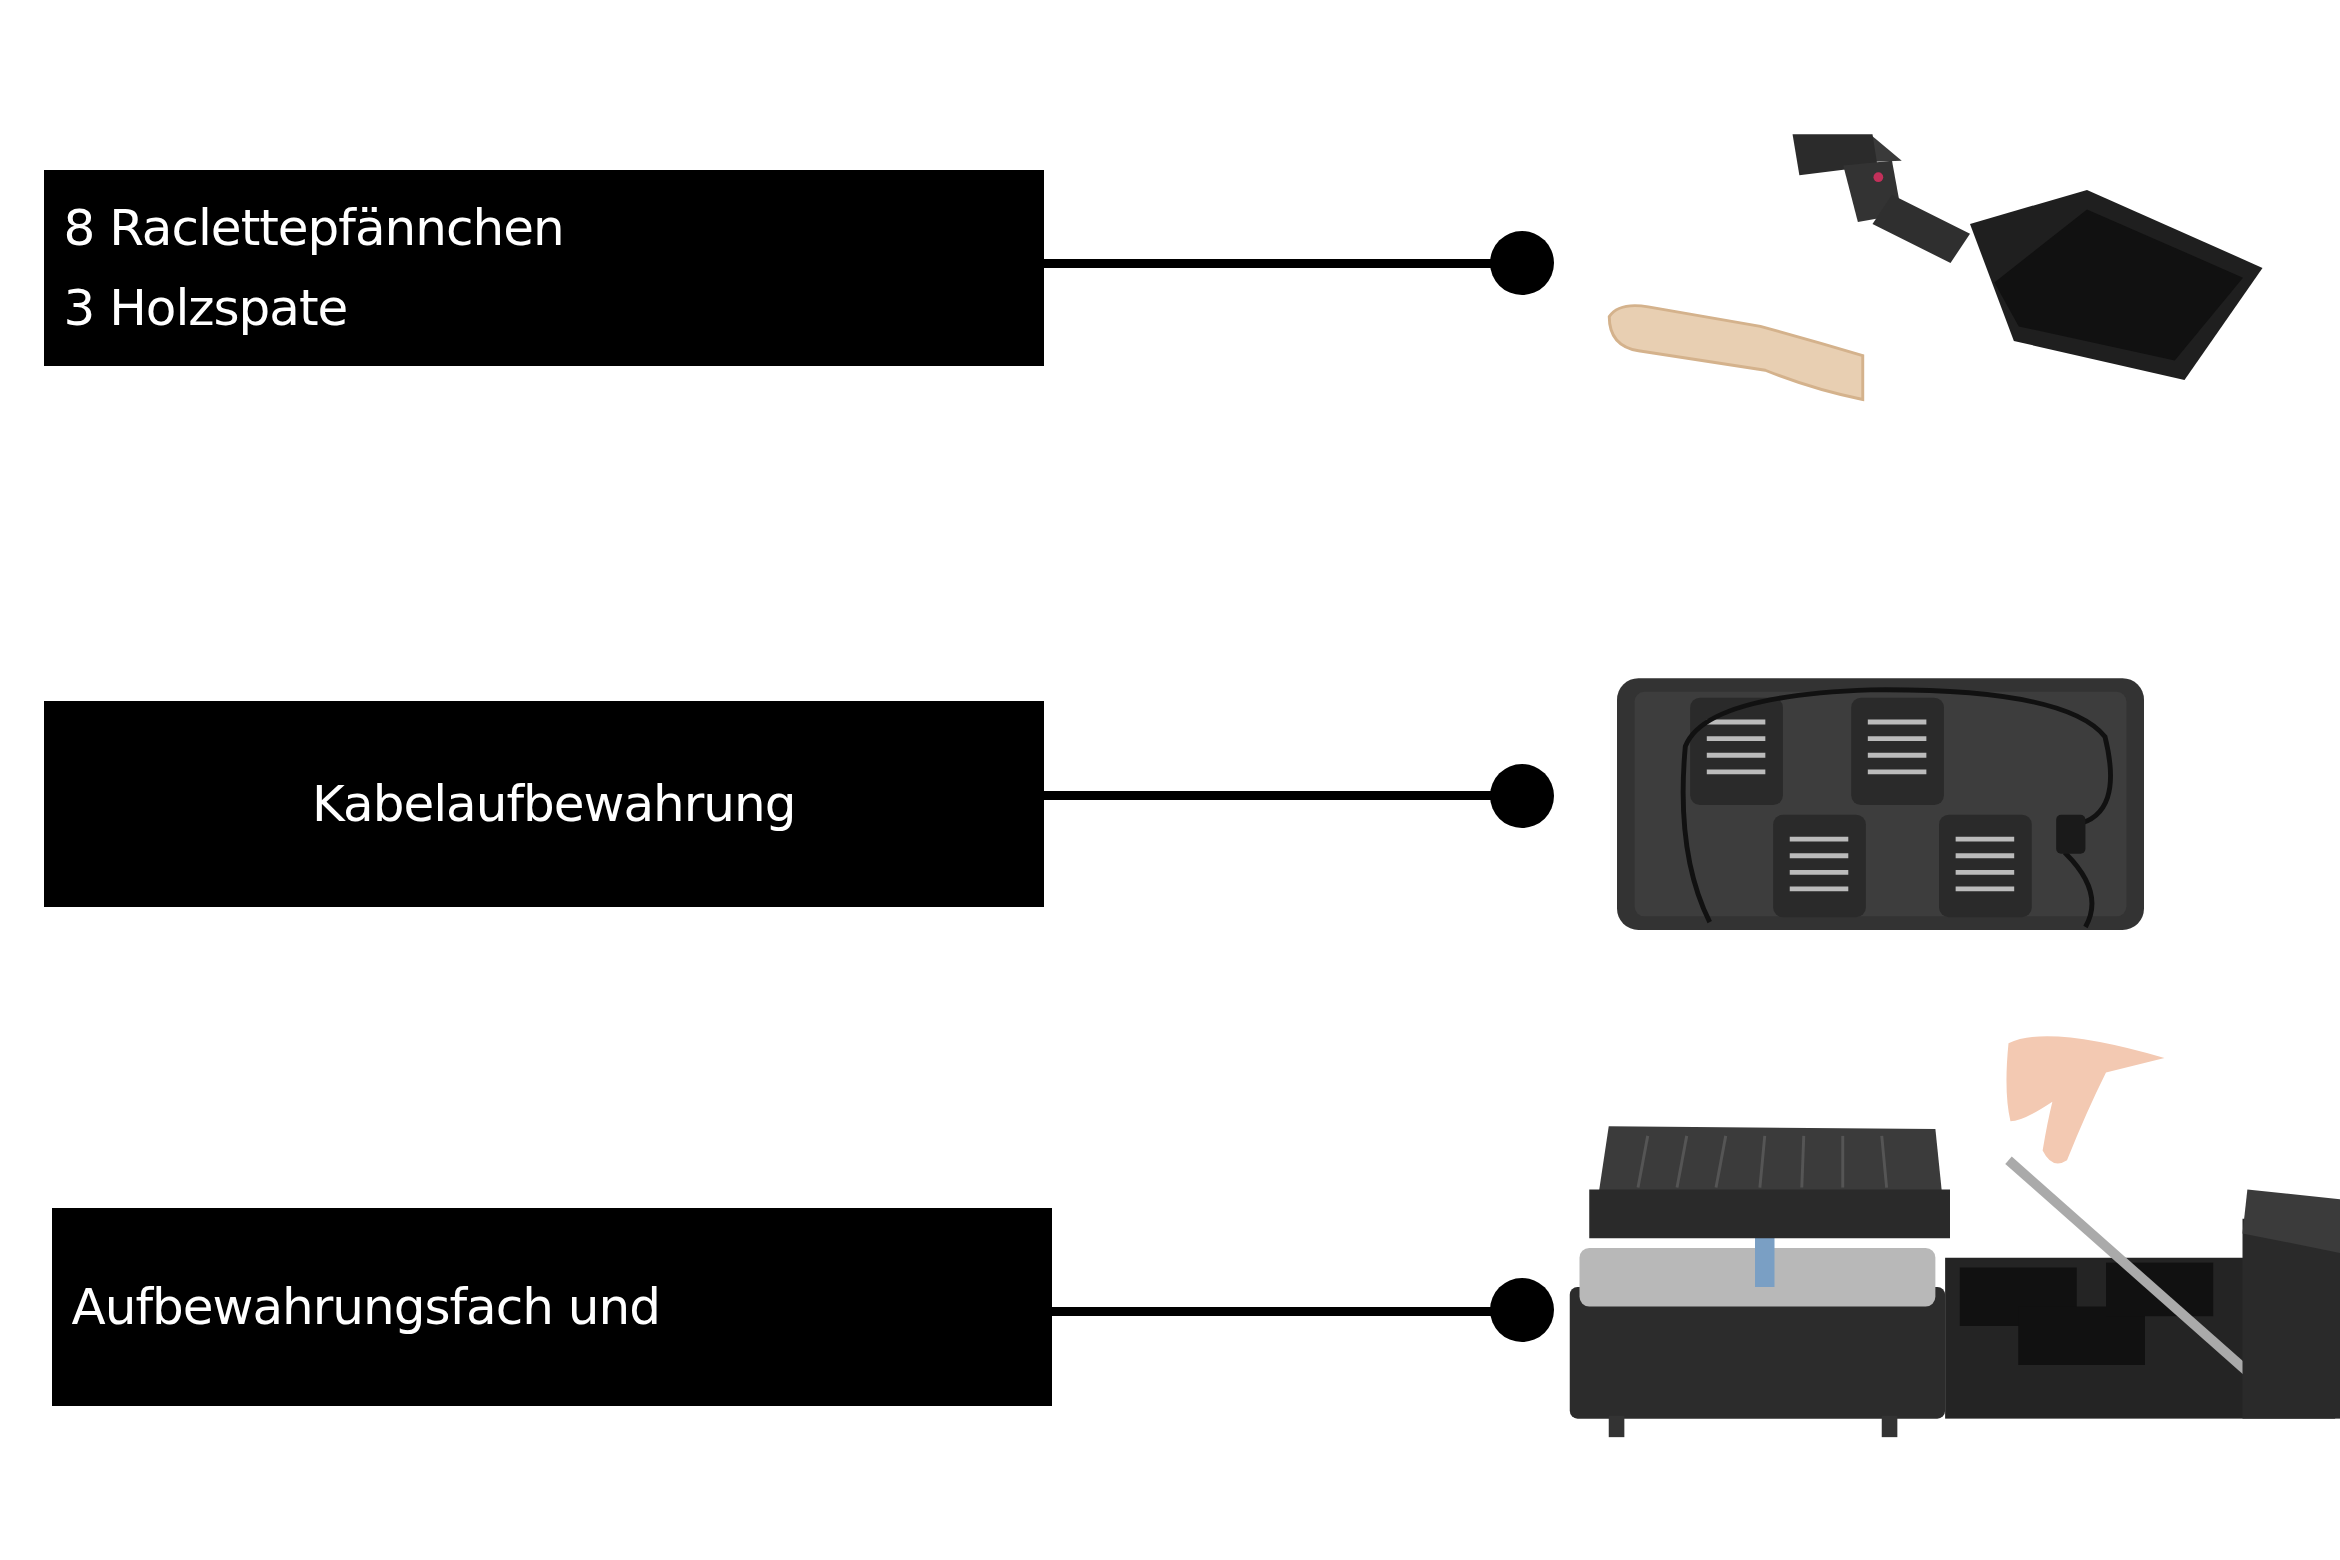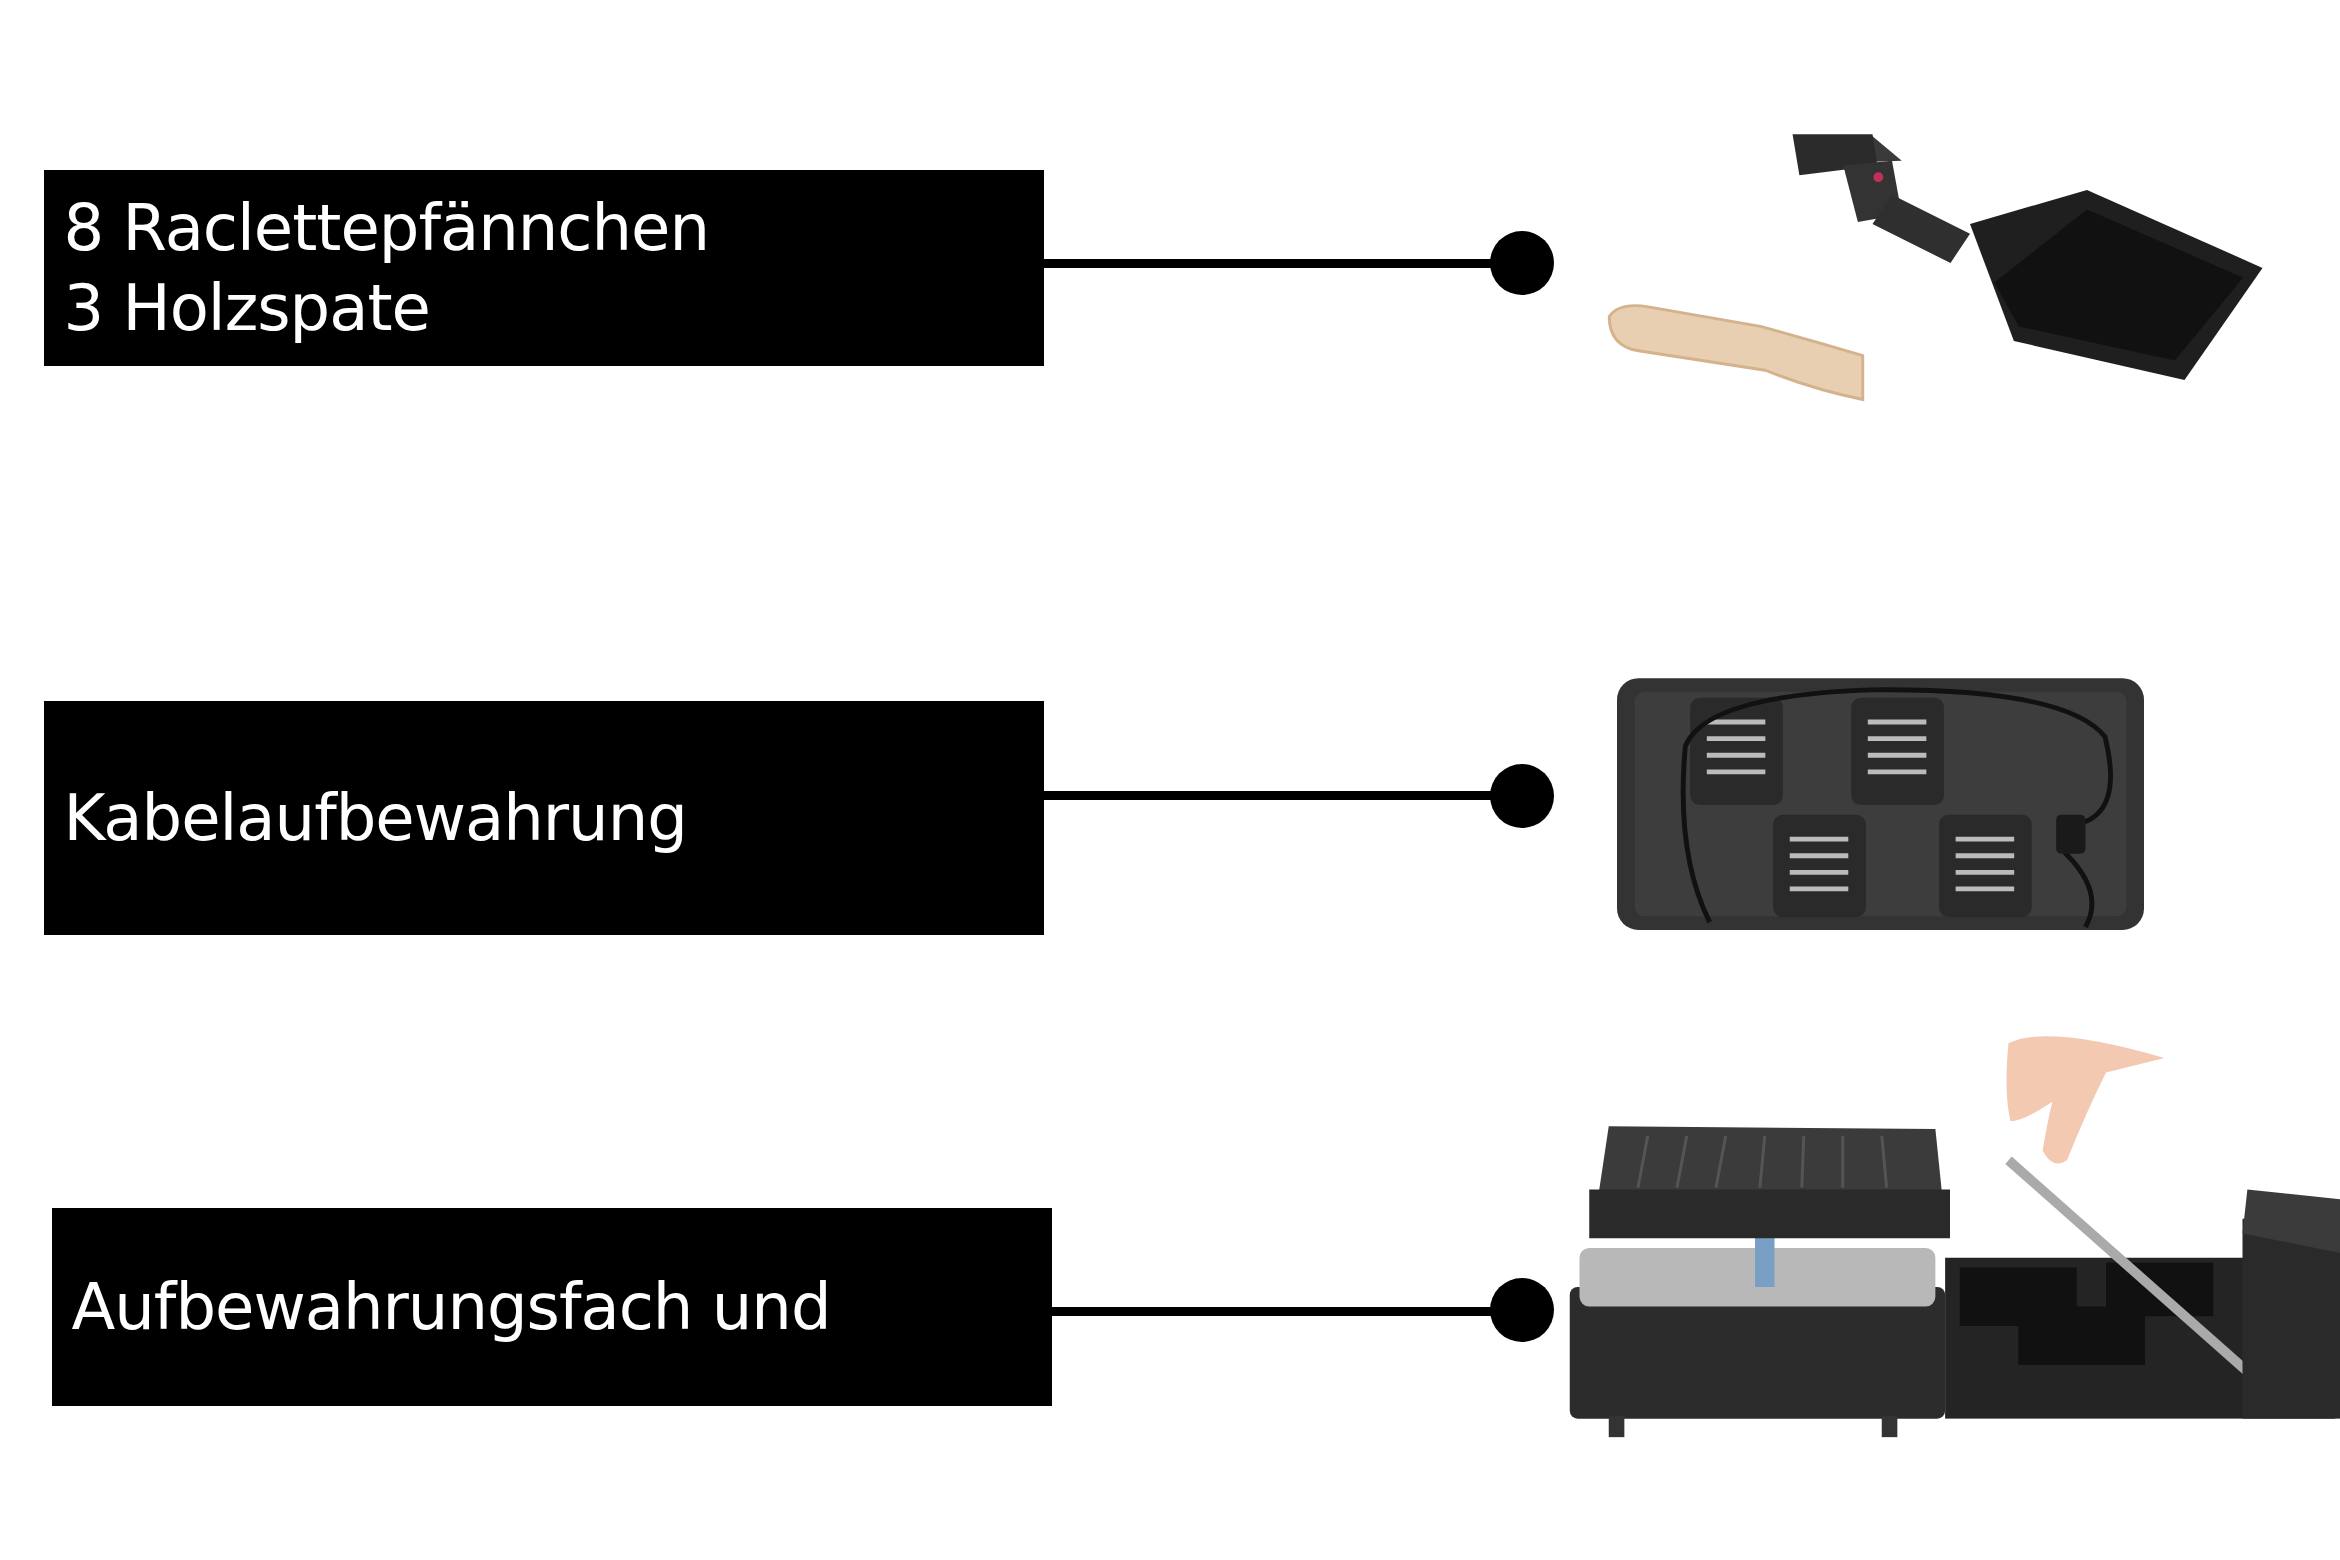--- a/index.html
+++ b/index.html
@@ -1,17 +1,17 @@
 <!DOCTYPE html>
 <html><head>
 <meta charset="utf-8">
 <style>
   html,body{margin:0;padding:0;}
   body{width:2341px;height:1560px;background:#ffffff;position:relative;overflow:hidden;font-family:"DejaVu Sans","Liberation Sans",sans-serif;}
-  .label-box{position:absolute;left:44px;width:1000px;background:#000;color:#fff;box-sizing:border-box;padding-left:19.5px;display:flex;flex-direction:column;justify-content:center;font-size:64px;line-height:80px;letter-spacing:-1px;}
+  .label-box{position:absolute;left:44px;width:1000px;background:#000;color:#fff;box-sizing:border-box;padding-left:19.5px;display:flex;flex-direction:column;justify-content:center;font-size:50px;line-height:80px;letter-spacing:-1px;}
   .connector{position:absolute;left:1042px;width:478px;height:8.8px;background:#000;}
   .dot{position:absolute;width:64px;height:64px;border-radius:50%;background:#000;}
   .product{position:absolute;}
   svg{display:block;}
 </style>
 </head>
 <body>
 
 <div class="label-box" style="top:170px;height:196px;">
   <div>8 Raclettepfännchen</div>
@@ -33,21 +33,21 @@
       <polygon points="400,120 520,85 700,165 620,280 445,240 430,200" fill="#1f1f1f"></polygon>
       <polygon points="425,180 520,105 680,175 610,260 450,225" fill="#111"></polygon>
     </g>
 
     <g>
       <path d="M30,215 Q40,200 70,205 L185,225 Q240,240 290,255 L290,300 Q240,290 190,270 L60,250 Q30,245 30,215 Z" fill="#e8cfb2" stroke="#d4b28c" stroke-width="3"></path>
     </g>
   </svg>
 </div>
 
-<div class="label-box" style="top:701px;height:234px;">
+<div class="label-box" style="top:701px;height:206px;text-align:center;">
   <div>Kabelaufbewahrung</div>
 </div>
 <div class="connector" style="top:791px;"></div>
 <div class="dot" style="left:1490px;top:764px;"></div>
 
 <div class="product" style="left:1617px;top:678px;">
   <svg width="527" height="254" viewBox="0 0 540 260">
     <rect x="0" y="0" width="540" height="258" rx="22" fill="#333"></rect>
     <rect x="18" y="14" width="504" height="230" rx="10" fill="#3d3d3d"></rect>
 

